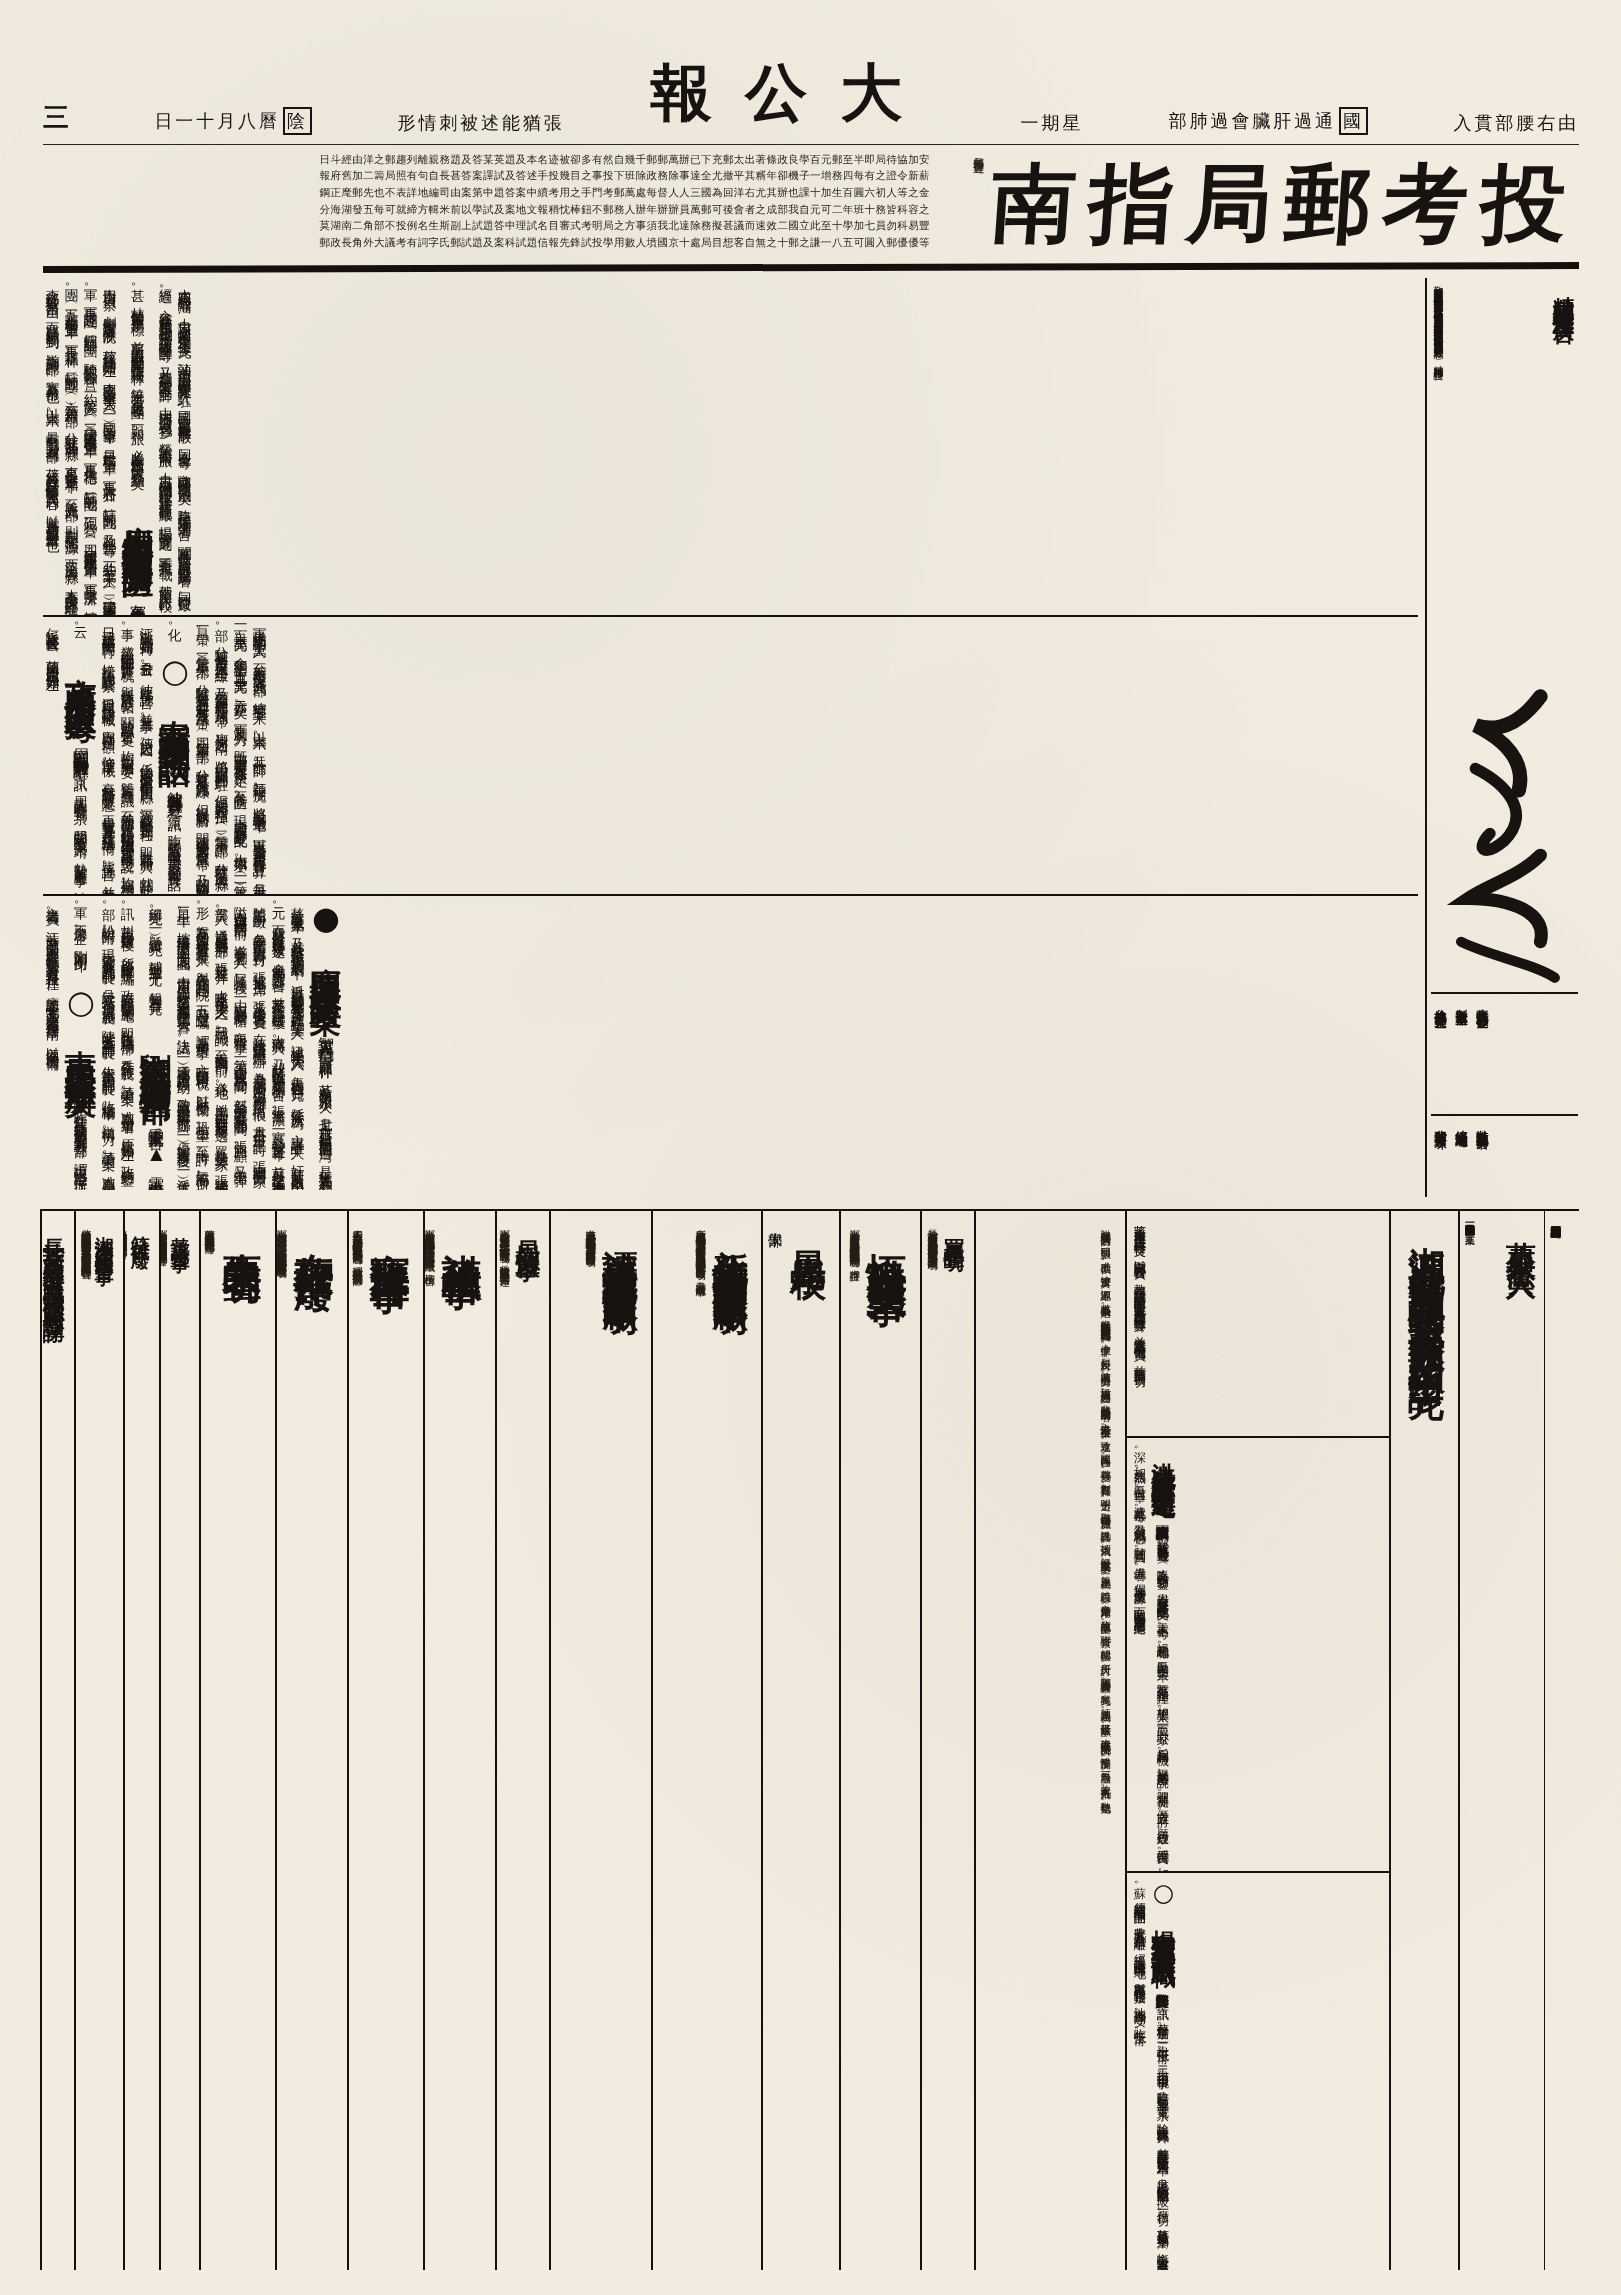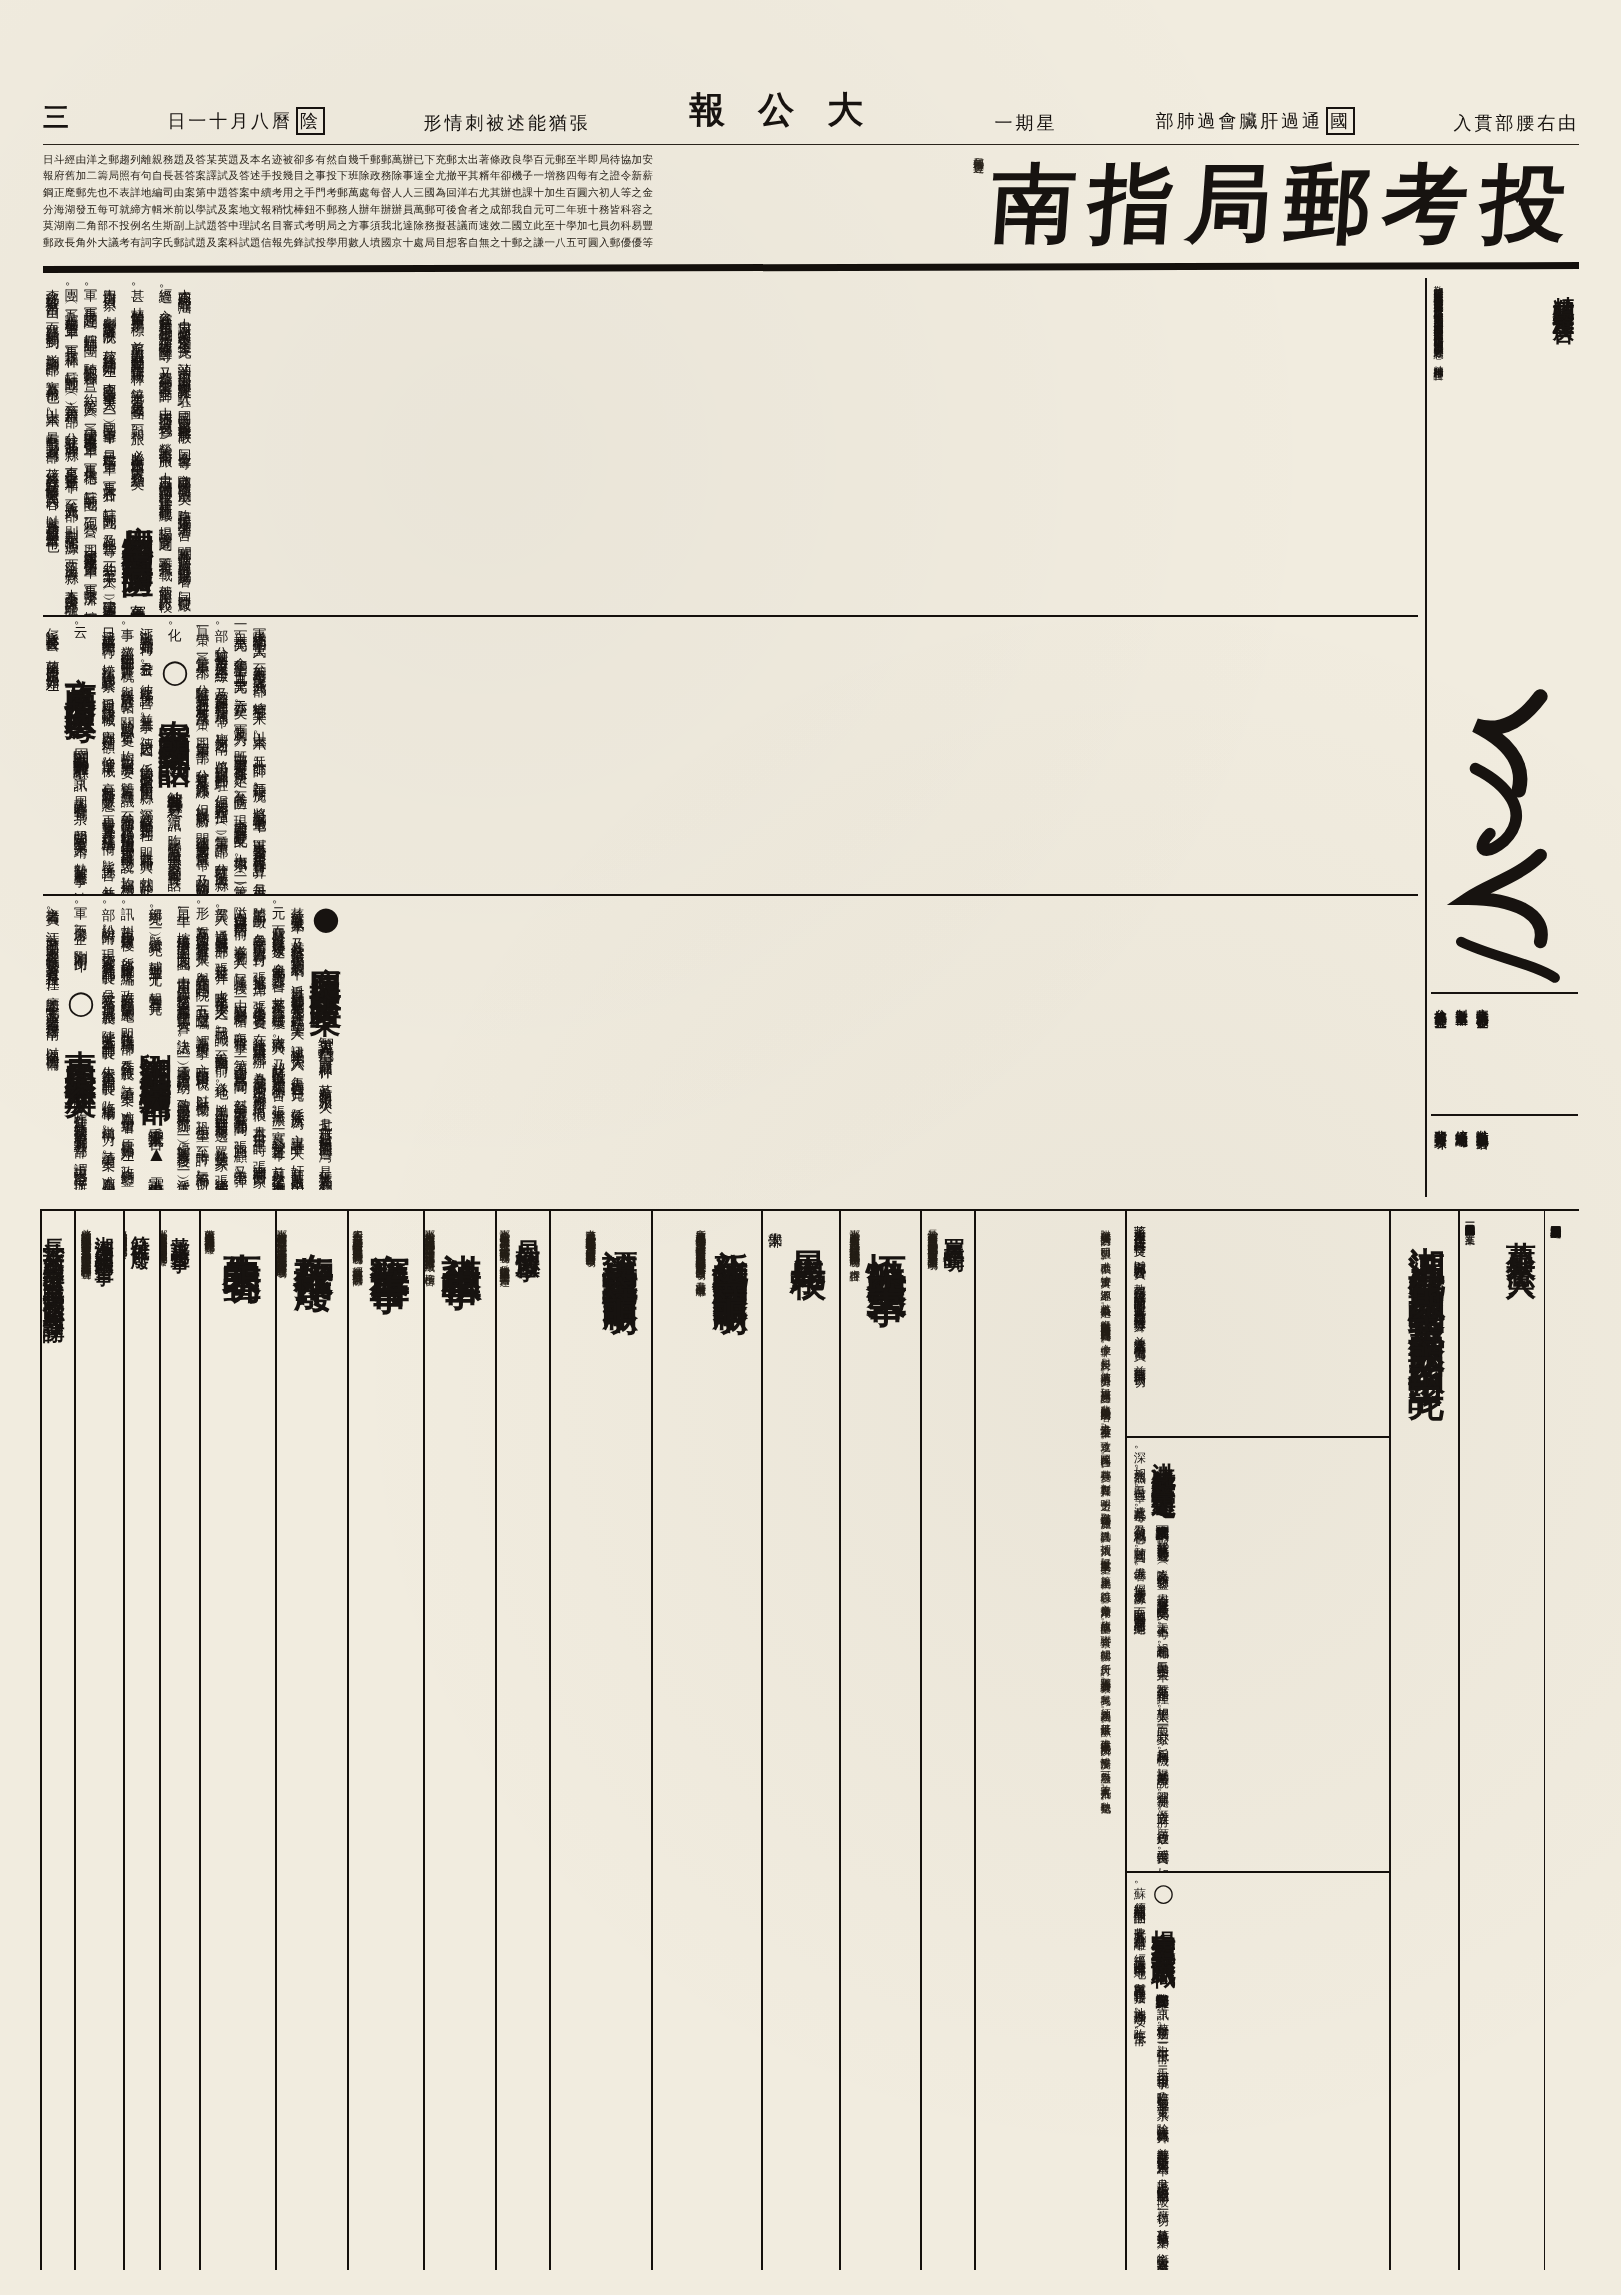--- a/index.html
+++ b/index.html
@@ -7,29 +7,29 @@
   #page{position:relative;width:1622px;height:2295px;background:
     radial-gradient(circle at 30% 20%, rgba(0,0,0,.03), transparent 40%),
     radial-gradient(circle at 70% 60%, rgba(60,50,30,.04), transparent 45%),
     #f1ecdf;}
   .rtl{unicode-bidi:bidi-override;direction:rtl;}
   .v{writing-mode:vertical-rl;text-orientation:upright;}
   
   #hdr{position:absolute;left:43px;right:43px;top:69px;height:66px;display:flex;flex-direction:row-reverse;align-items:flex-end;justify-content:space-between;}
   .hitem{font-size:18px;letter-spacing:2.9px;white-space:nowrap;}
   .boxchar{display:inline-block;border:2.2px solid #171310;padding:0 2.2px;margin-left:2.9px;}
-  #masthead{font-size:36px;font-weight:bold;letter-spacing:33px;font-family:"DejaVu Serif",serif;}
+  #masthead{font-size:62px;font-weight:bold;letter-spacing:33px;font-family:"DejaVu Serif",serif;}
   #pageno{font-size:26px;font-weight:bold;}
   
   #guide{position:absolute;left:43px;right:43px;top:144px;height:115px;display:flex;flex-direction:row-reverse;border-top:1.4px solid #2a241c;}
   #guide-title-wrap{width:649px;display:flex;flex-direction:row-reverse;align-items:center;}
   #guide-title{font-size:85px;font-weight:bold;font-family:"DejaVu Serif",serif;letter-spacing:13px;line-height:108px;transform:skewX(-4deg);}
   #guide-caption{font-size:10.8px;letter-spacing:0.7px;height:108px;margin-right:5.8px;color:#2a241c;}
   #guide-pre{flex:1;padding-top:5.8px;overflow:hidden;}
-  .prerow{font-size:10.5px;line-height:16.6px;letter-spacing:0.4px;white-space:nowrap;overflow:hidden;color:#241e16;}
+  .prerow{font-size:10.5px;line-height:16.6px;letter-spacing:0.4px;white-space:nowrap;overflow:hidden;color:#241e16;text-align:right;}
   #thickrule{position:absolute;left:43px;right:43px;top:264px;height:6.5px;background:#14100c;transform:rotate(-.15deg);}
   
   #upper{position:absolute;left:43px;top:278px;width:1535px;height:919px;}
   #rail{position:absolute;right:0;top:0;width:153px;height:919px;border-left:2.2px solid #171310;padding-left:4.3px;box-sizing:border-box;}
   #upper-main{position:absolute;left:0;top:0;right:160px;height:919px;}
   .band{position:relative;width:100%;overflow:hidden;}
   .band .flow{height:100%;}
   .bodytxt{font-size:13.7px;line-height:19px;letter-spacing:2.2px;text-align:justify;}
   .headline{font-size:32px;font-weight:bold;font-family:"DejaVu Serif",serif;line-height:37px;letter-spacing:4.3px;padding:2.9px 10px 2.9px 7.2px;}
   .subhead{font-size:16px;line-height:21.6px;letter-spacing:1.4px;padding:7.2px 4.3px 0 1.4px;}

